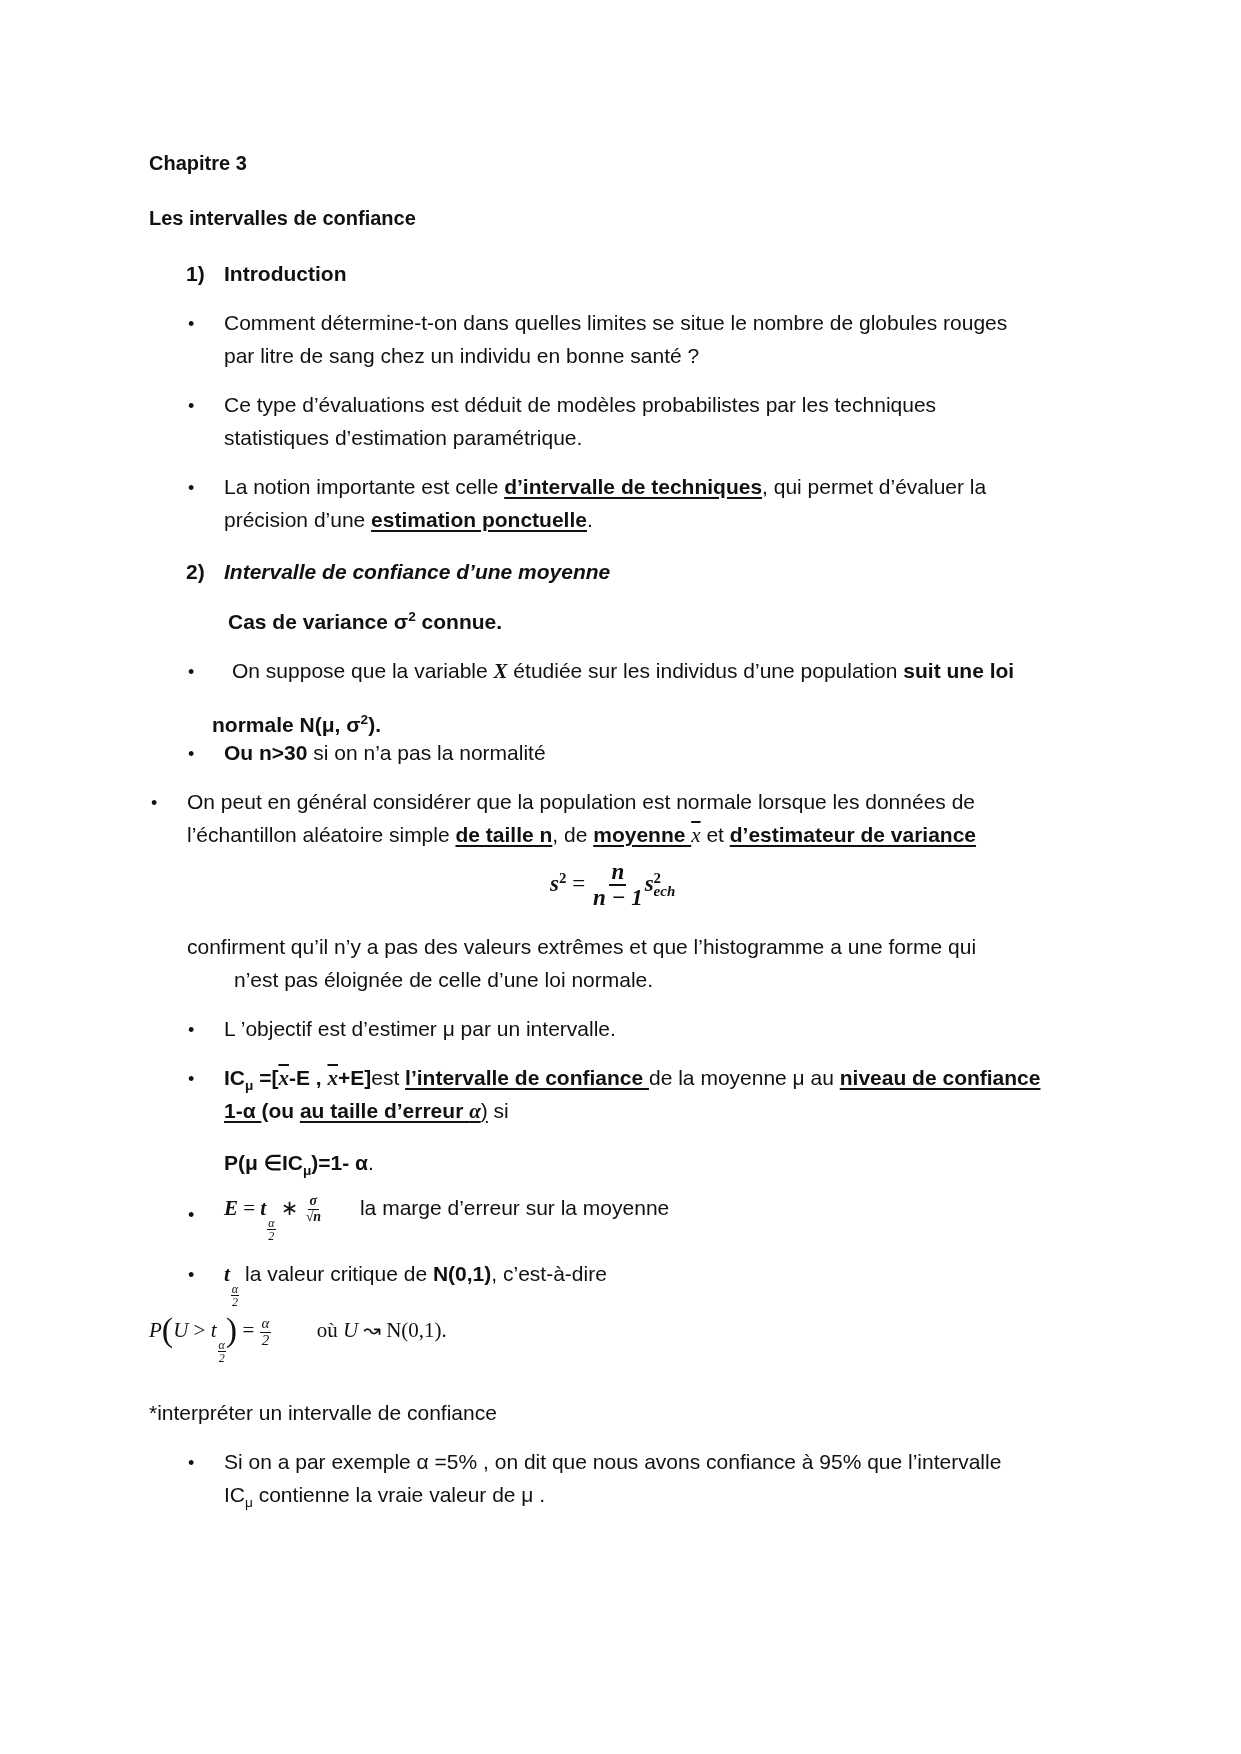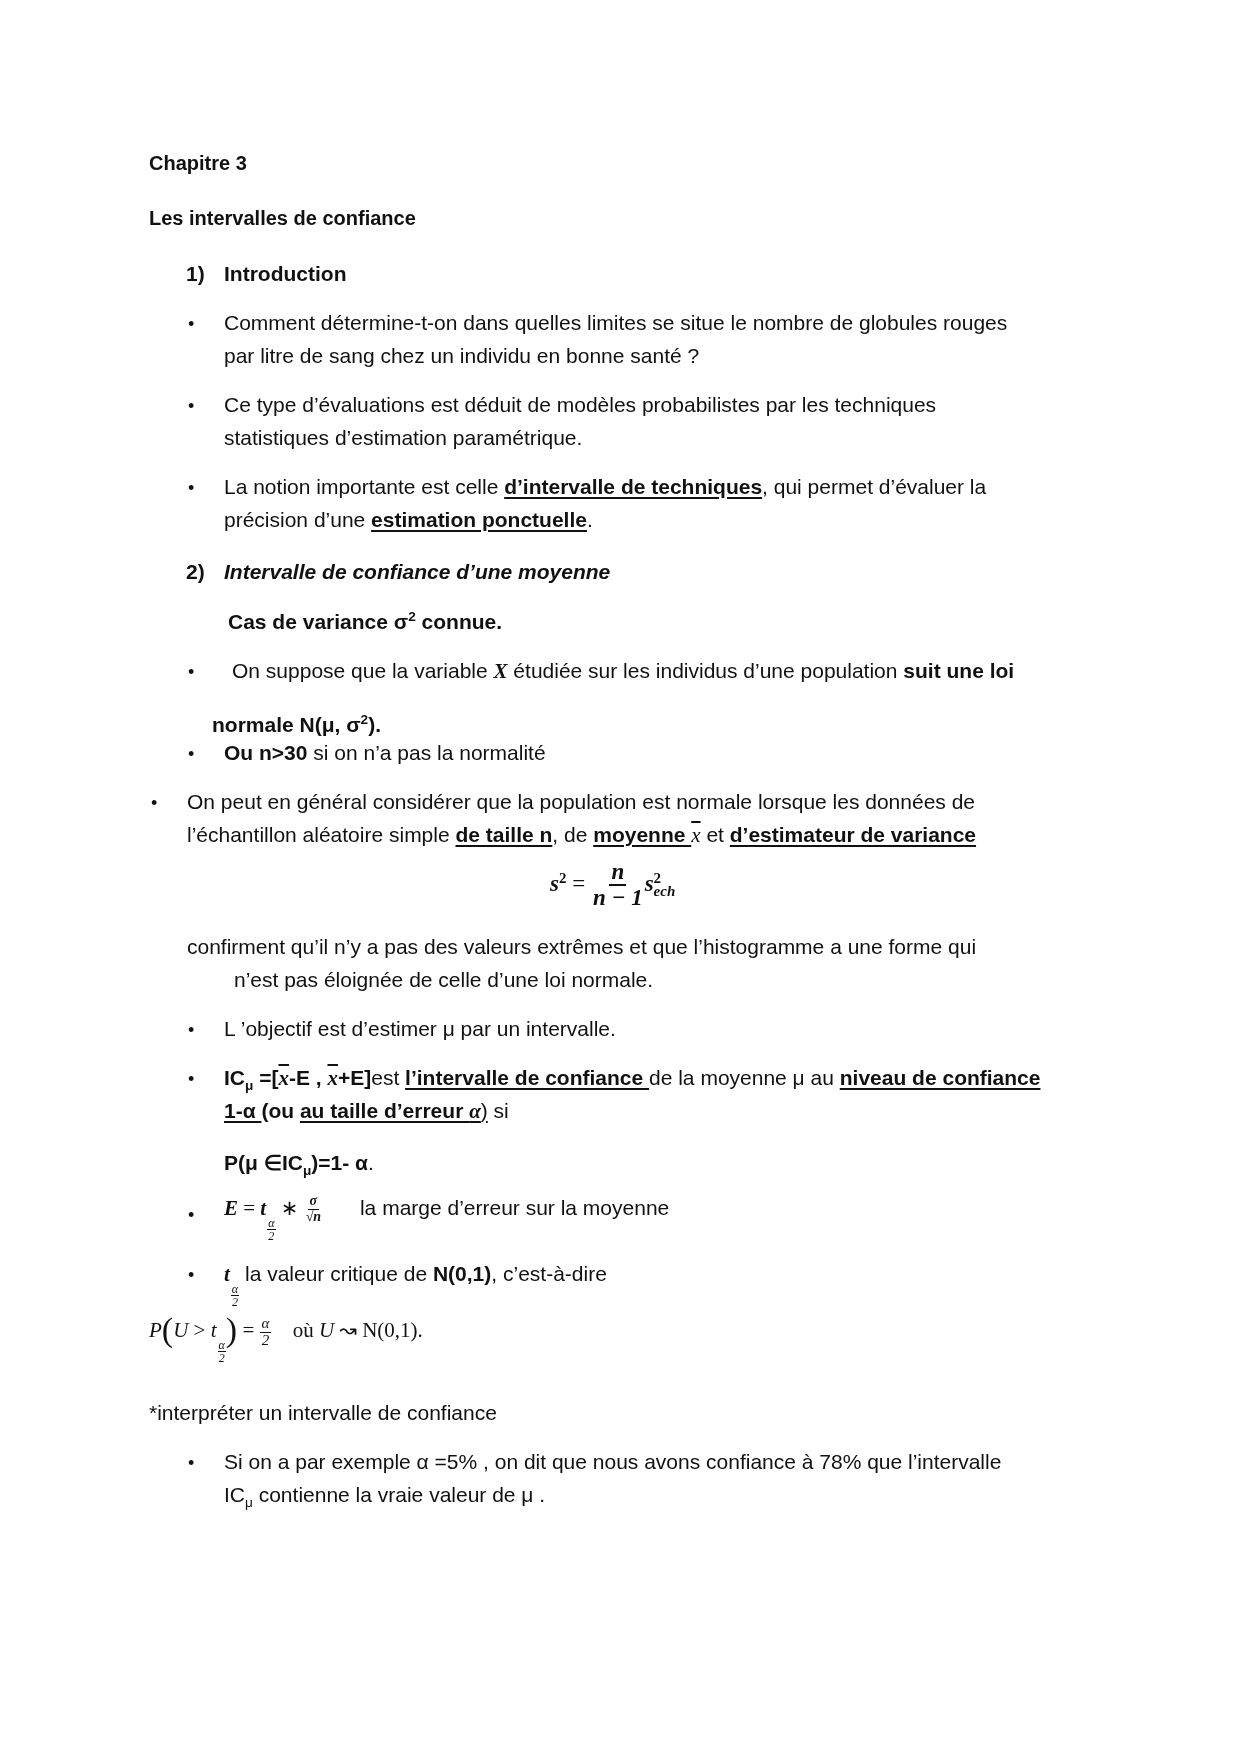--- a/index.html
+++ b/index.html
@@ -128,24 +128,24 @@
   </div>
 
   <div class="abs serif" style="left:149px; top:1311px; font-size:21px;">
     <span class="mi">P</span><span class="paren">(</span><span class="mi">U</span><span> &gt; </span><span class="mi">t</span><span class="tsub mi">
         <span class="n">α</span>
         <span>2</span>
       </span><span class="paren">)</span><span> = </span><span class="frac mi" style="font-size:15px;">
         <span class="num" style="border-bottom-width:1px">α</span>
         <span class="den">2</span>
       </span>
-    <span style="margin-left:16px;">où </span><span class="mi">U</span><span> ↝ </span><span>N(0,1).</span>
+    <span style="margin-left:40px;">où </span><span class="mi">U</span><span> ↝ </span><span>N(0,1).</span>
   </div>
 
   <div class="abs" style="left:149px; top:1401px;">*interpréter un intervalle de confiance</div>
 
   <span class="bullet" style="left:188px; top:1453px;">•</span>
-  <div class="abs" style="left:224px; top:1450px;">Si on a par exemple  α =5% , on dit que nous avons confiance à 78% que l’intervalle</div>
+  <div class="abs" style="left:224px; top:1450px;">Si on a par exemple  α =5% , on dit que nous avons confiance à 95% que l’intervalle</div>
   <div class="abs" style="left:224px; top:1483px;">
     <span>IC</span><sub>μ</sub><span> contienne la vraie valeur de μ .</span>
   </div>
 
 </div>
 
 </body></html>

